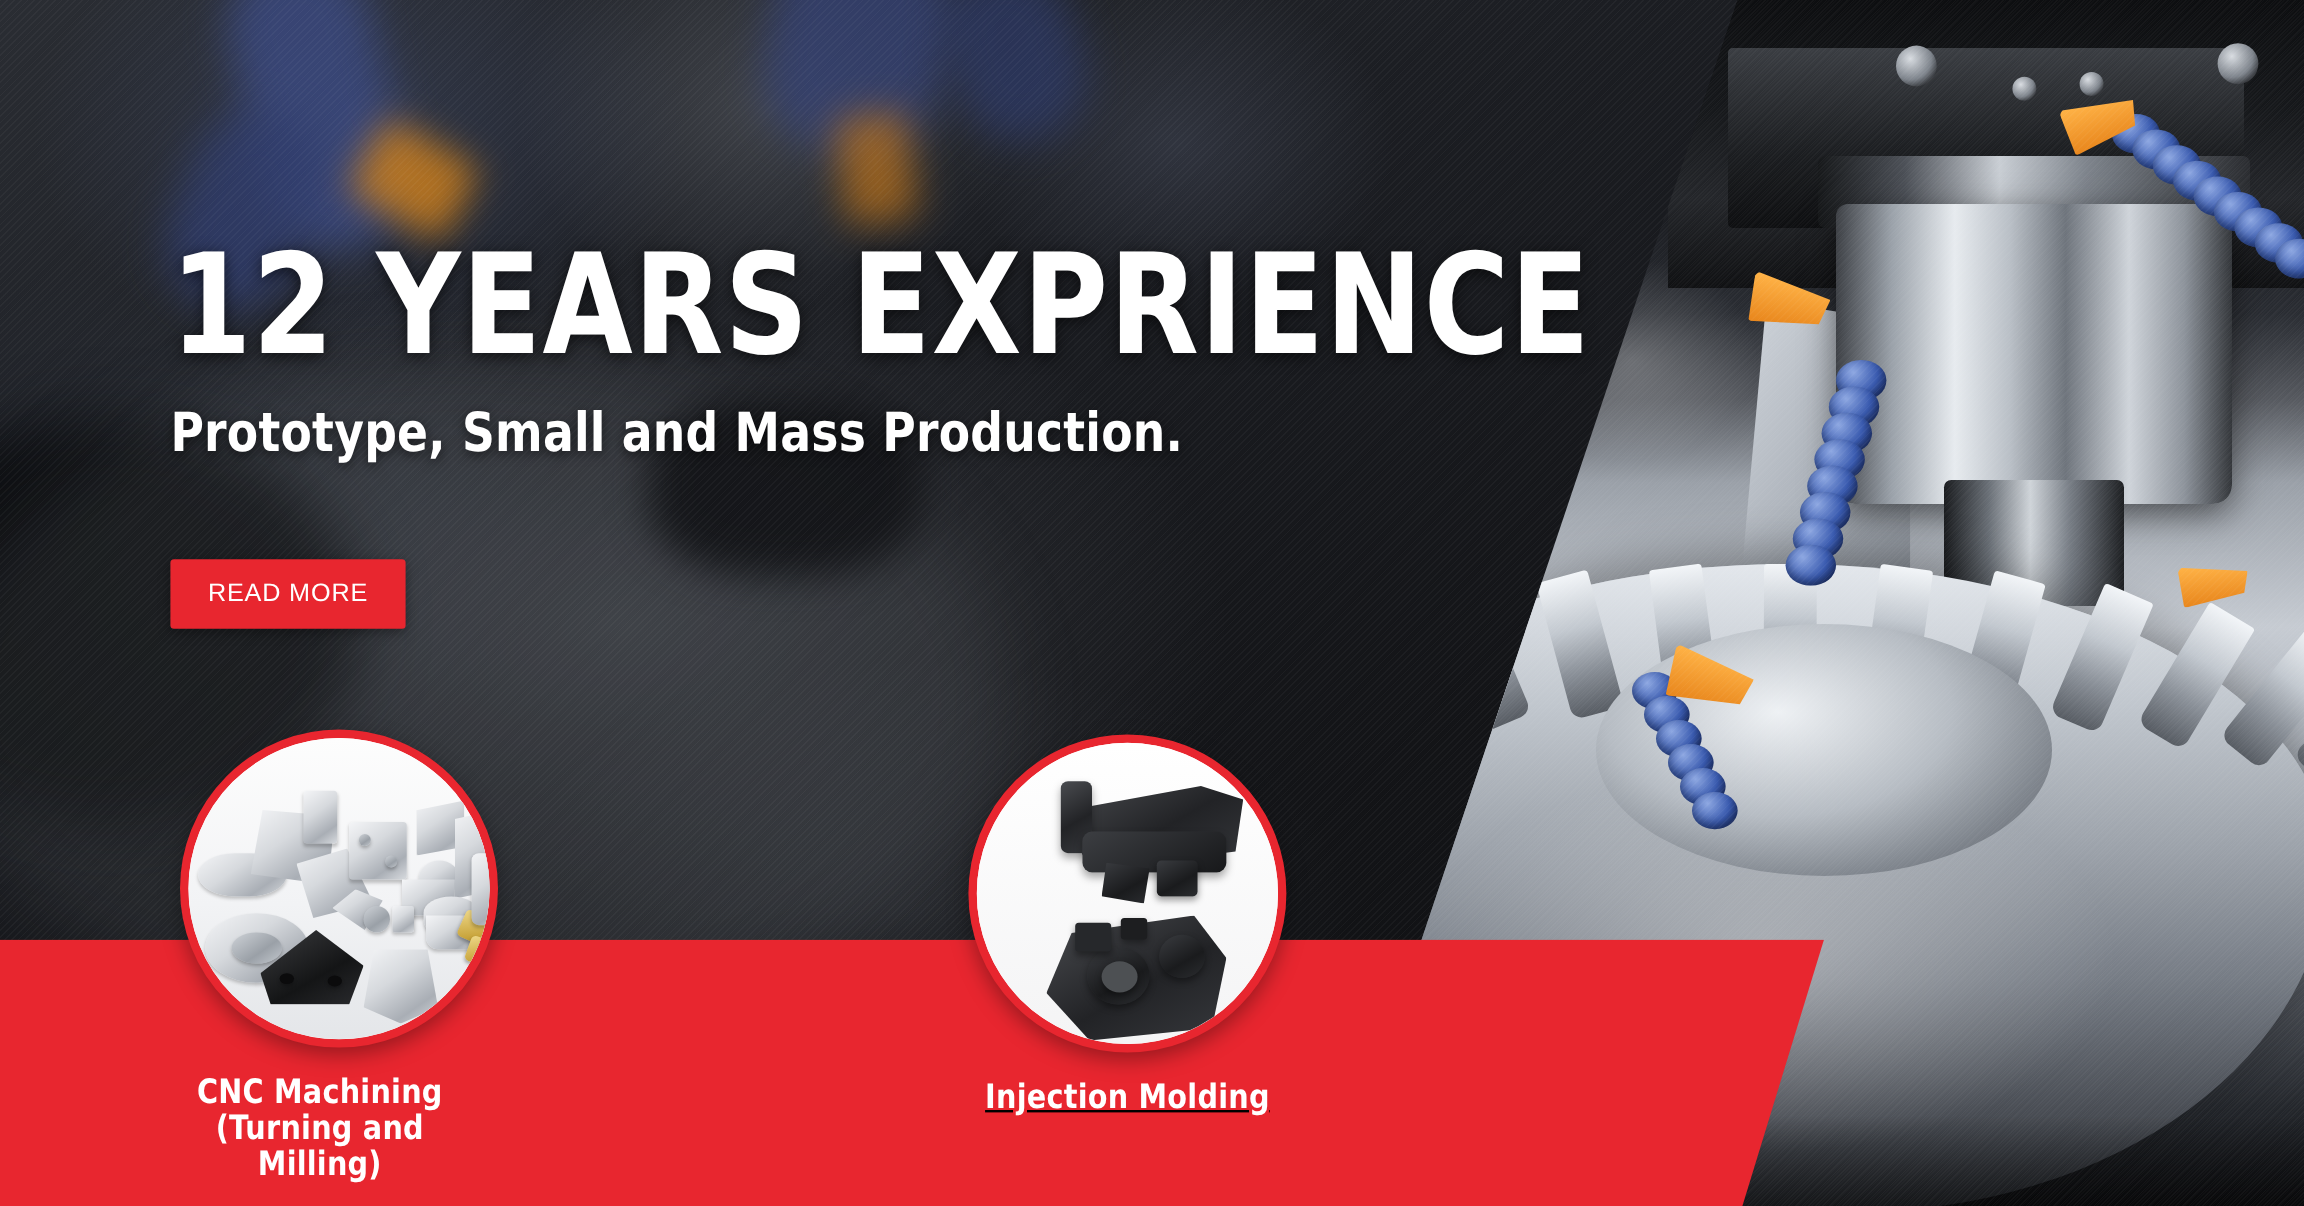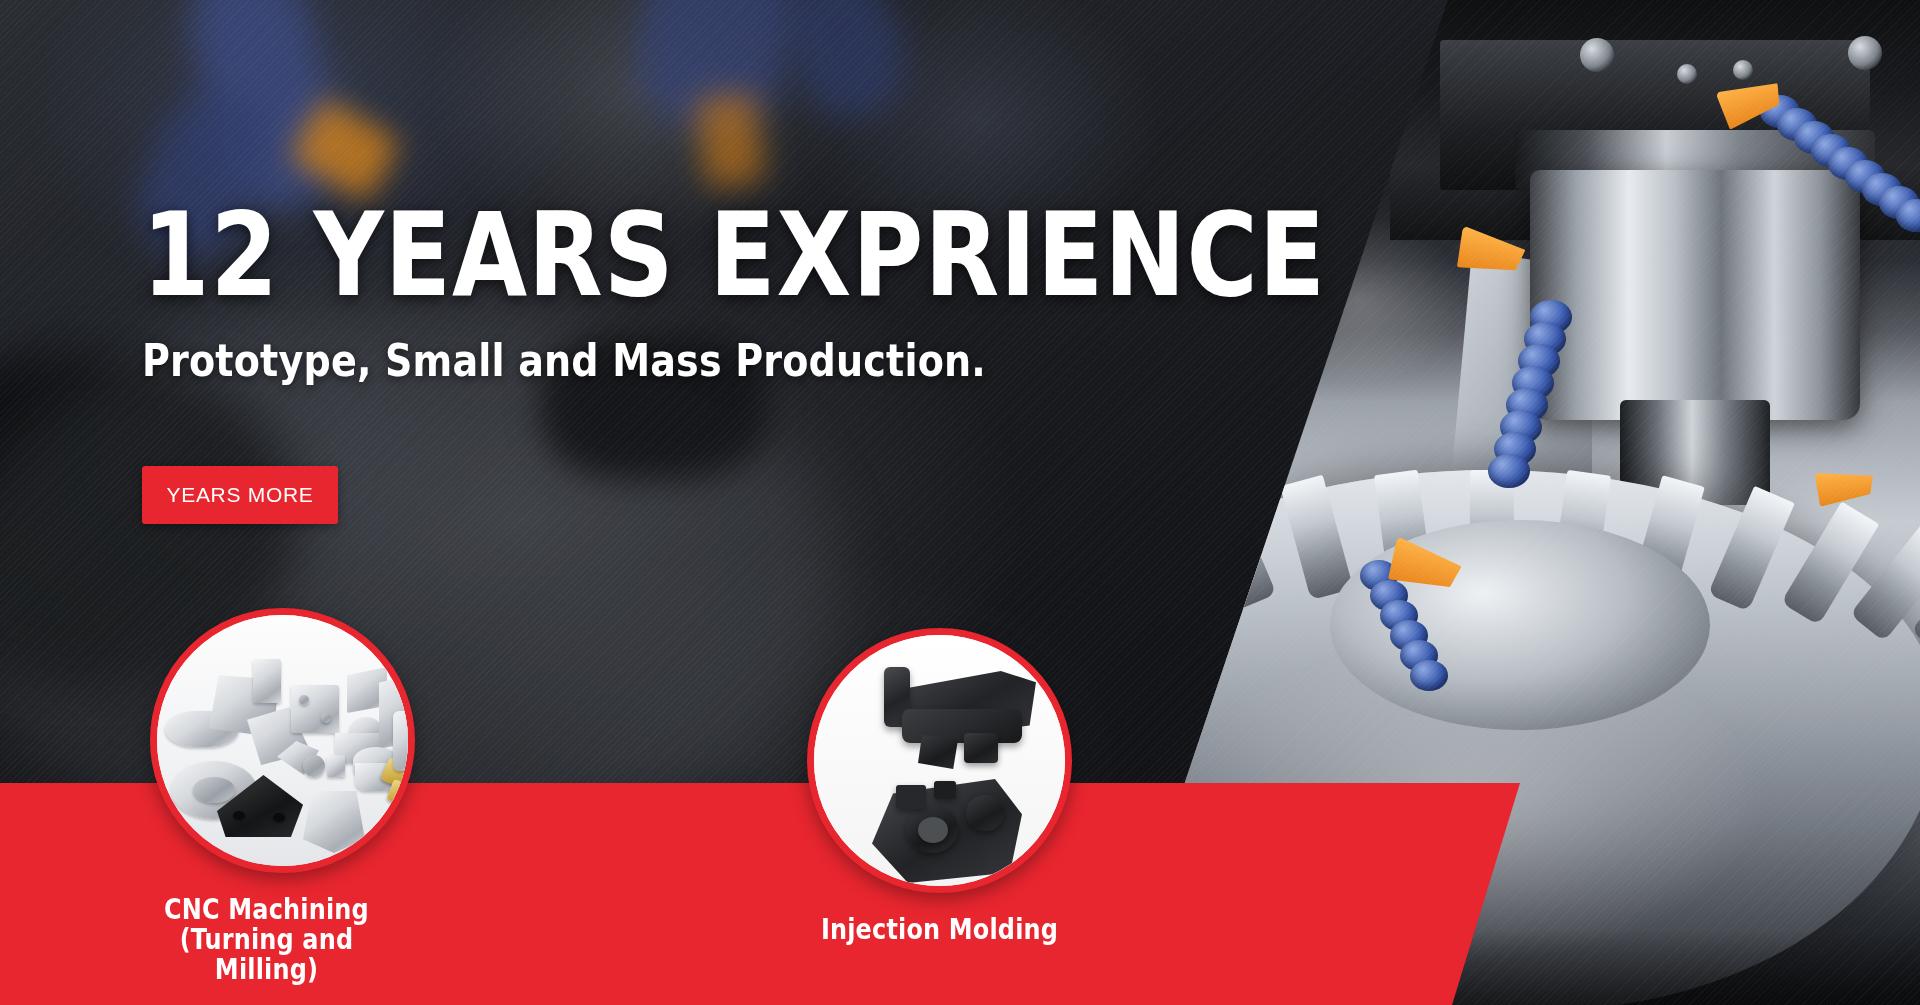--- a/index.html
+++ b/index.html
@@ -206,21 +206,21 @@
     font-family:"Liberation Sans Narrow","DejaVu Sans Condensed","Liberation Sans", sans-serif;
     font-weight:700;
     font-size:28px;
     line-height:1.08;
     letter-spacing:0.2px;
     white-space:pre-line;
     transform:scaleX(0.95);
   }
   .svc-1 { left:150px; top:608px; }
   .svc-2 { left:478px; top:612px; }
-  .svc-3 { left:807px; top:628px; }
+  .svc-3 { left:807px; top:612px;text-decoration:underline; }
   .svc-1 .svc-label { width:265px; margin-left:-16px; }
   .svc-2 .svc-label { width:265px; }
   .svc-3 .svc-label { width:265px; }
 
   
   .part { position:absolute; border-radius:3px; }
   .c1bg { position:absolute; inset:0;
     background:linear-gradient(180deg,#fdfdfd 0%,#f2f3f5 55%,#e4e6e9 100%); }
   .metal { background:linear-gradient(145deg,#f4f5f7 0%,#d6d9dd 40%,#a9aeb5 75%,#d8dbdf 100%);
            box-shadow:0 2px 3px rgba(0,0,0,0.22); }
@@ -320,21 +320,21 @@
       <div class="orange-noz" style="left: 756px; top: 470px; width: 58px; height: 34px; transform: rotate(-6deg);"></div>
     </div>
 
   <div class="stripes"></div>
 
   <div class="hero">
     <div class="headline">12 YEARS EXPRIENCE</div>
     <div class="subline">Prototype, Small and Mass Production.</div>
   </div>
 
-  <button class="cta">YEARS MORE</button>
+  <button class="cta">READ MORE</button>
 
   <div class="banner"></div>
 
   <div class="services">
 
     <div class="svc svc-1">
       <div class="ring">
         <div class="c1bg"></div>
         <div class="part metal" style="left:8px;  top:96px;  width:74px;  height:36px; border-radius:50%/60%;"></div>
         <div class="part metal" style="left:14px; top:146px; width:86px;  height:58px; border-radius:50%;"></div>

